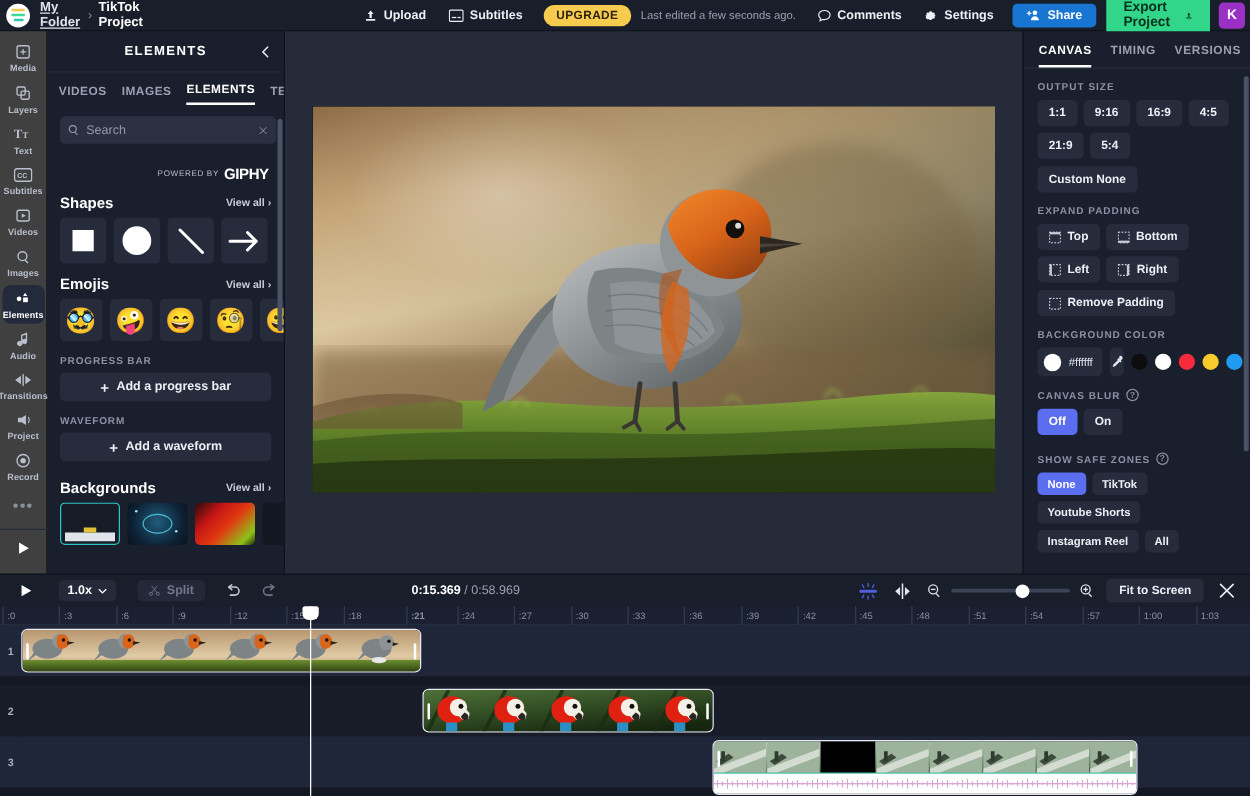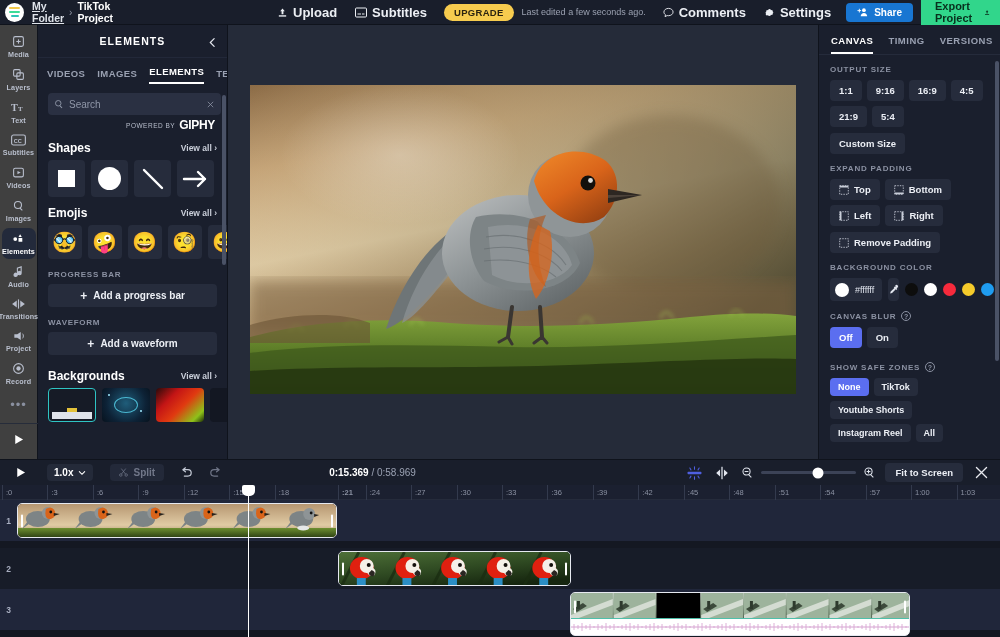--- a/index.html
+++ b/index.html
@@ -33,21 +33,21 @@
   .crumb-folder {
     font-size: 10.5px; font-weight: bold; color: #dfe3ea;
     text-decoration: underline; cursor: pointer;
   }
   .crumb-sep { font-size: 10px; color: #8d93a3; margin: 0 5px; }
   .crumb-proj { font-size: 10.5px; font-weight: bold; color: #fff; }
 
   .top-center { display: flex; align-items: center; margin-left: 155px; gap: 0; }
   .tbtn {
     display: flex; align-items: center; gap: 5px;
-    font-size: 13px; font-weight: bold; color: #eceff4;
+    font-size: 10px; font-weight: bold; color: #eceff4;
     padding: 3px 9px; cursor: pointer; white-space: nowrap;
   }
   .tbtn svg { flex: none; }
   .upgrade {
     background: #f6cb4e; color: #2b2310; font-size: 9.5px; font-weight: bold;
     border-radius: 10px; padding: 3px 10px; margin: 0 8px; cursor: pointer;
     letter-spacing: .3px;
   }
   .lastedit { font-size: 9px; color: #9aa0b0; margin-right: 8px; white-space: nowrap; }
   .share-btn {
@@ -120,21 +120,21 @@
     flex: 1; background: transparent; border: none; outline: none;
     color: #e3e6ee; font-size: 10px; font-family: inherit;
   }
   .search-box input::placeholder { color: #9097a8; }
   .go-btn {
     background: #4360e0; color: #fff; font-size: 10px; font-weight: bold;
     border-radius: 4px; padding: 4px 10px; cursor: pointer;
   }
   .giphy {
     display: flex; align-items: center; justify-content: flex-end; gap: 4px;
-    padding: 3px 12px 0; font-size: 6.5px; color: #b9bfcd; letter-spacing: .5px;
+    padding: 17px 12px 0; font-size: 6.5px; color: #b9bfcd; letter-spacing: .5px;
   }
   .giphy b { font-size: 12px; color: #fff; letter-spacing: -.3px; }
 
   .sec-head {
     display: flex; align-items: center; justify-content: space-between;
     padding: 9px 10px 5px;
   }
   .sec-title { font-size: 12px; font-weight: bold; color: #fff; }
   .viewall { font-size: 8.5px; font-weight: bold; color: #c9ced9; cursor: pointer; }
   .tilerow { display: flex; gap: 6px; padding: 0 10px; overflow: hidden; }
@@ -670,21 +670,21 @@
     <div class="rlabel">OUTPUT SIZE</div>
     <div class="chiprow">
       <div class="chip">1:1</div>
       <div class="chip">9:16</div>
       <div class="chip">16:9</div>
       <div class="chip">4:5</div>
       <div class="chip">21:9</div>
       <div class="chip">5:4</div>
     </div>
     <div class="chiprow" style="padding-top:6px;">
-      <div class="chip">Custom Size</div>
+      <div class="chip">Custom None</div>
     </div>
 
     <div class="rlabel">EXPAND PADDING</div>
     <div class="chiprow">
       <div class="chip">
         <svg width="10" height="10" viewBox="0 0 14 14">
           <rect x="1" y="1" width="12" height="12" fill="none" stroke="#c8cdd8" stroke-width="1.2" stroke-dasharray="2 1.6"></rect>
           <rect x="1" y="1" width="12" height="2.5" fill="#c8cdd8"></rect>
         </svg>
         <span>Top</span>
@@ -841,21 +841,21 @@
   </div>
 
   <div class="ruler">
       <div class="tick" style="left: 2px; width: 45.4545px;">:0</div>
       <div class="tick" style="left: 47.4545px; width: 45.4545px;">:3</div>
       <div class="tick" style="left: 92.9091px; width: 45.4545px;">:6</div>
       <div class="tick" style="left: 138.364px; width: 45.4545px;">:9</div>
       <div class="tick" style="left: 183.818px; width: 45.4545px;">:12</div>
       <div class="tick" style="left: 229.273px; width: 45.4545px;">:15</div>
       <div class="tick" style="left: 274.727px; width: 45.4545px;">:18</div>
-      <div class="tick" style="left: 338px; width: 45.4545px; font-weight: bold;">:21</div>
+      <div class="tick" style="left: 325px; width: 45.4545px; font-weight: bold;">:21</div>
       <div class="tick" style="left: 365.636px; width: 45.4545px;">:24</div>
       <div class="tick" style="left: 411.091px; width: 45.4545px;">:27</div>
       <div class="tick" style="left: 456.545px; width: 45.4545px;">:30</div>
       <div class="tick" style="left: 502px; width: 45.4545px;">:33</div>
       <div class="tick" style="left: 547.455px; width: 45.4545px;">:36</div>
       <div class="tick" style="left: 592.909px; width: 45.4545px;">:39</div>
       <div class="tick" style="left: 638.364px; width: 45.4545px;">:42</div>
       <div class="tick" style="left: 683.818px; width: 45.4545px;">:45</div>
       <div class="tick" style="left: 729.273px; width: 45.4545px;">:48</div>
       <div class="tick" style="left: 774.727px; width: 45.4545px;">:51</div>

